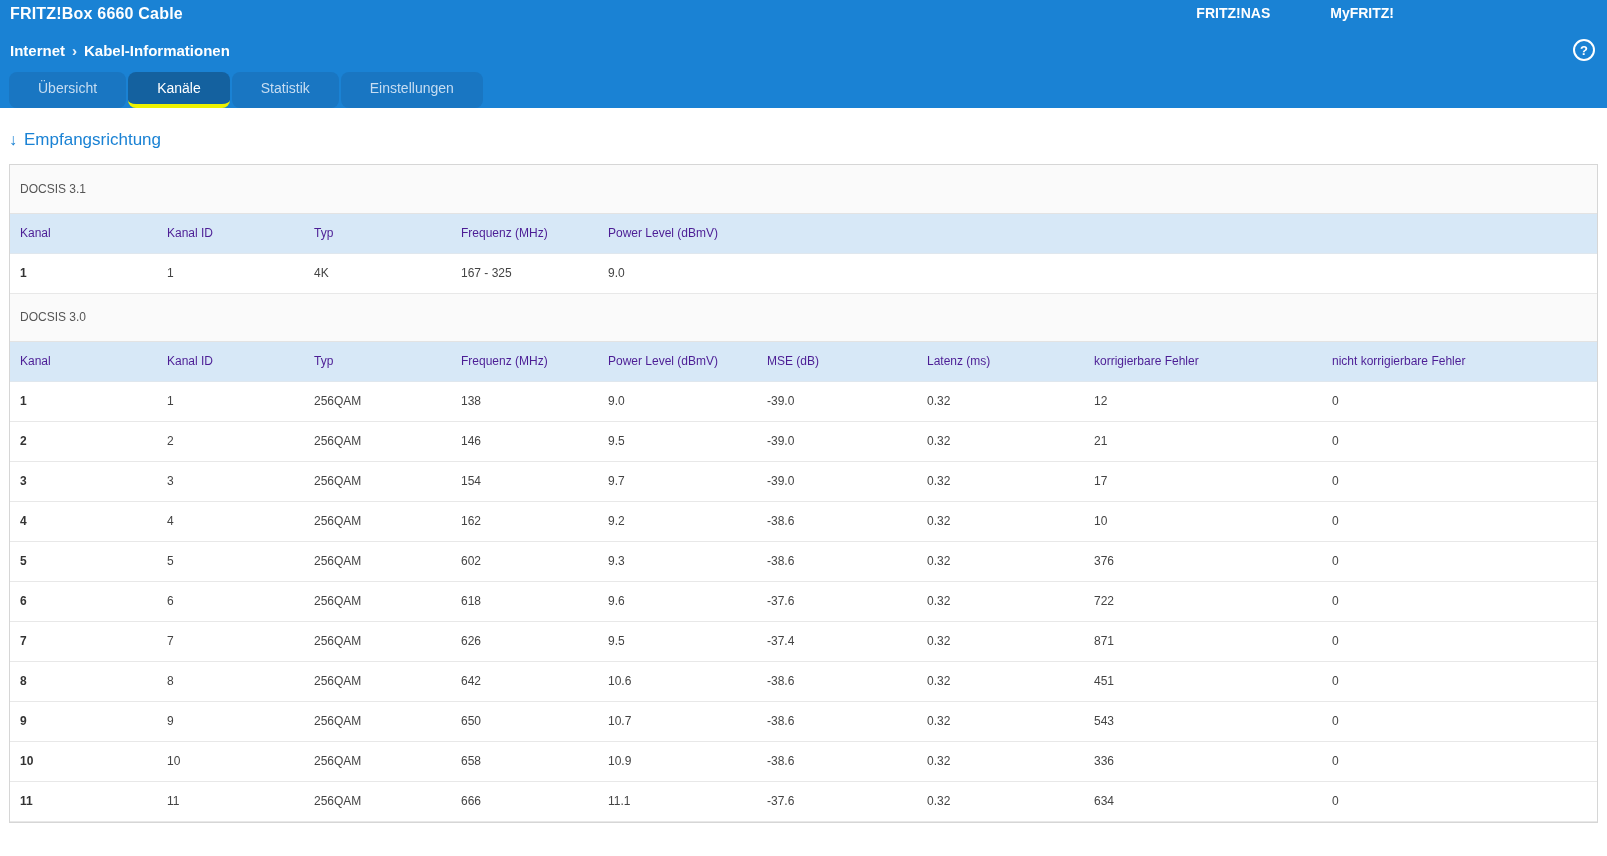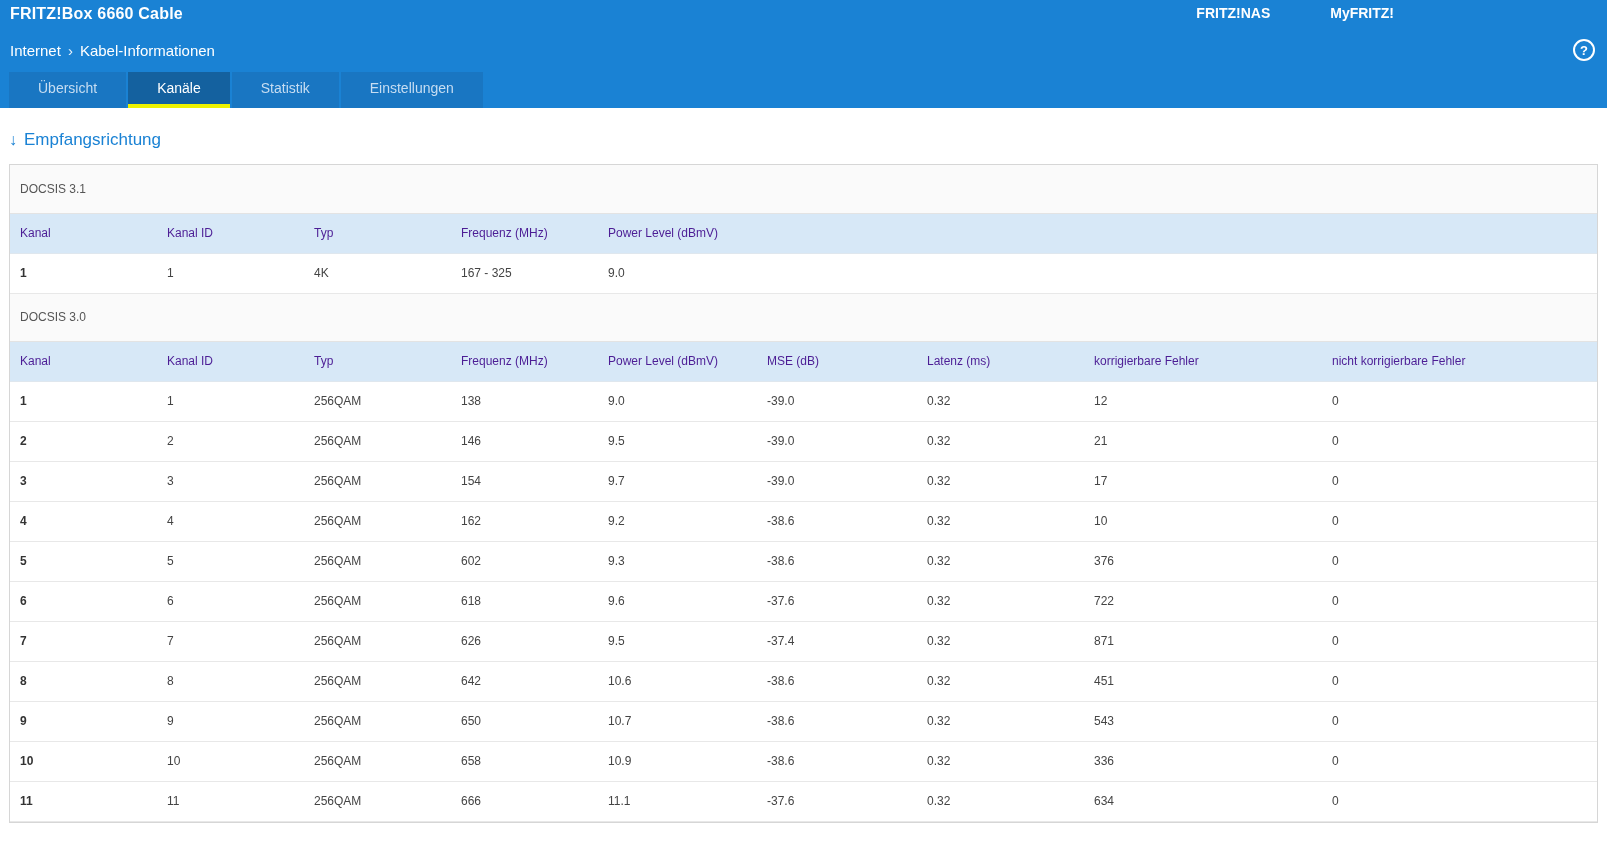--- a/index.html
+++ b/index.html
@@ -17,36 +17,36 @@
     width:1607px;height:856px;overflow:hidden;background:#fff;
     font-family:"Liberation Sans", sans-serif;color:#444;
   }
   
   .topbar{background:var(--header-blue);color:#fff;}
   .title-row{height:28px;padding:0 10px;position:relative;}
   .app-title{margin:0;font-size:16px;line-height:27px;font-weight:bold;letter-spacing:.2px;}
   .top-links{position:absolute;right:213px;top:5px;display:flex;gap:60px;}
   .top-link{font-size:14px;font-weight:bold;color:#fff;cursor:pointer;text-decoration:none;}
   .breadcrumb-row{height:44px;display:flex;align-items:center;padding:0 10px;position:relative;font-size:15px;}
-  .breadcrumb{display:flex;align-items:center;}
+  .breadcrumb{display:flex;align-items:center;font-weight:bold;}
   .crumb{cursor:pointer;}
   .crumb.current{cursor:default;}
   .crumb-sep{margin:0 7px;opacity:.9;}
   .help-icon{
     position:absolute;right:12px;top:50%;transform:translateY(-50%);
     width:22px;height:22px;border:2px solid #fff;border-radius:50%;
     display:flex;align-items:center;justify-content:center;
     font-size:13px;font-weight:bold;cursor:pointer;
   }
   
   .tabs{display:flex;gap:2px;padding-left:9px;height:36px;}
   .tab{
     background:var(--tab-inactive);color:#c6ddf2;font-size:14px;
     padding:0 29px;display:flex;align-items:center;cursor:pointer;
-    border-bottom:4px solid transparent;white-space:nowrap;
+    border-bottom:4px solid transparent;white-space:nowrap;border-radius:8px;
   }
   .tab.active{background:var(--tab-active);color:#ffffff;border-bottom-color:var(--tab-underline);}
   
   .content{padding:0 9px;}
   .section-heading{
     color:var(--heading-blue);font-size:17px;font-weight:normal;
     margin:22px 0 14px;display:flex;align-items:center;
   }
   .arrow{margin-right:7px;font-size:16px;}
   .table-wrap{border:1px solid #d6d6d6;}

